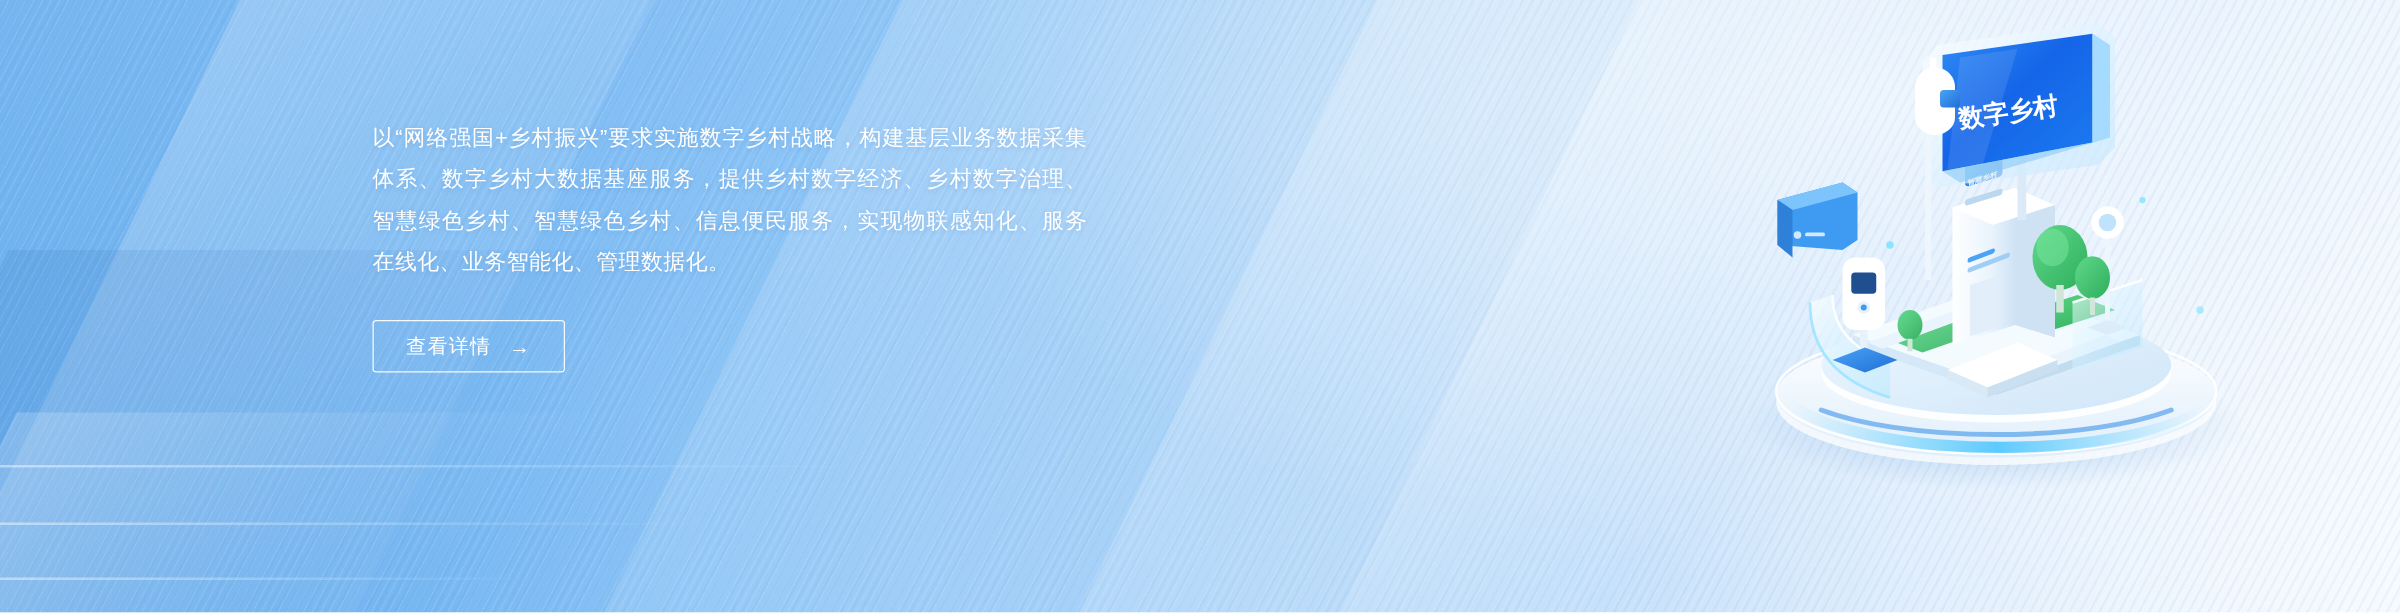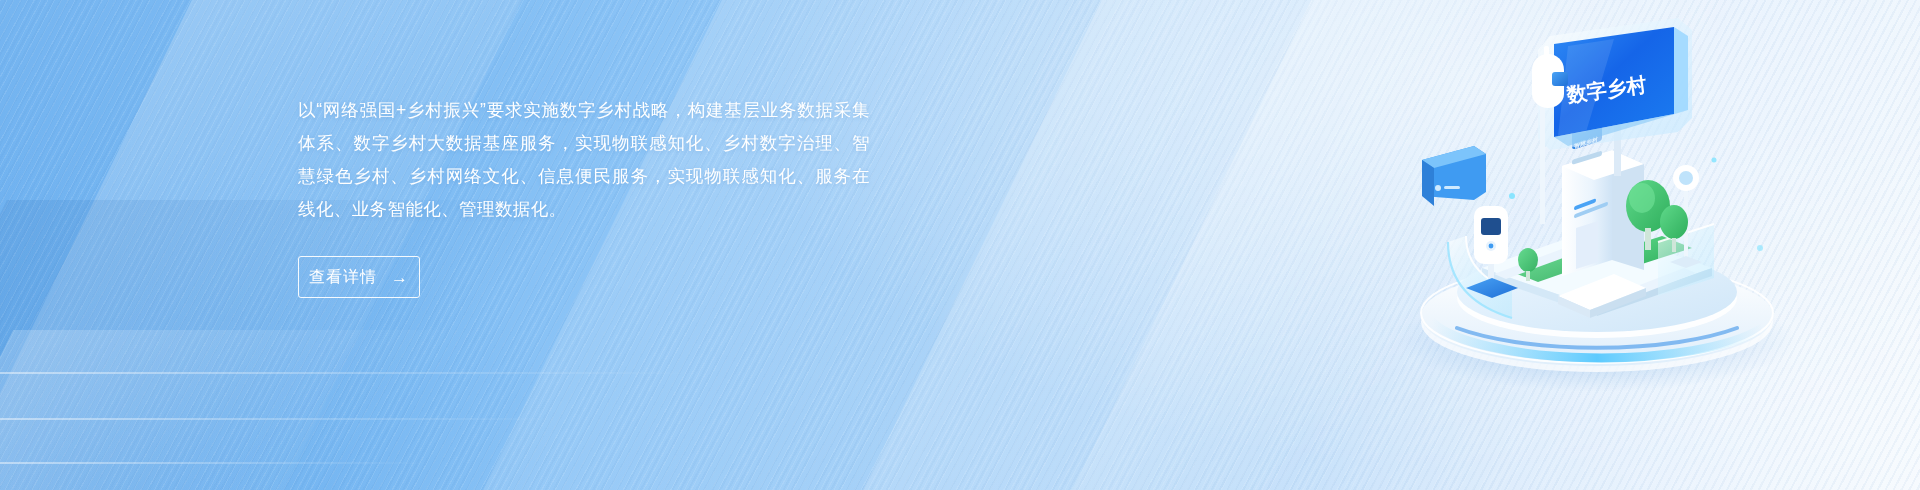--- a/index.html
+++ b/index.html
@@ -118,21 +118,21 @@
     width:572px;
     text-shadow:0 1px 4px rgba(30,90,160,.18);
   }
   .cta{
     display:inline-flex;
     align-items:center;
     justify-content:center;
     gap:14px;
     margin-top:30px;
     height:42px;
-    padding:0 10px;
+    padding:0 26px;
     border:1px solid rgba(255,255,255,.92);
     border-radius:3px;
     color:#ffffff;
     font-size:16px;
     letter-spacing:1px;
     background:transparent;
     cursor:pointer;
     text-decoration:none;
   }
   .cta .arrow{ display:inline-block; line-height:1; font-size:17px; }
@@ -174,21 +174,21 @@
   <div class="facet f5"></div>
   <div class="facet f6"></div>
   <div class="facet f7"></div>
 
   <div class="band" style="top:372px;width:700px"></div>
   <div class="band" style="top:418px;width:560px"></div>
   <div class="band" style="top:462px;width:430px"></div>
 
   <div class="content">
 
-    <p class="desc">以“网络强国+乡村振兴”要求实施数字乡村战略，构建基层业务数据采集体系、数字乡村大数据基座服务，实现物联感知化、乡村数字治理、智慧绿色乡村、乡村网络文化、信息便民服务，实现物联感知化、服务在线化、业务智能化、管理数据化。</p>
+    <p class="desc">以“网络强国+乡村振兴”要求实施数字乡村战略，构建基层业务数据采集体系、数字乡村大数据基座服务，提供乡村数字经济、乡村数字治理、智慧绿色乡村、智慧绿色乡村、信息便民服务，实现物联感知化、服务在线化、业务智能化、管理数据化。</p>
 
     <a class="cta" href="#">
       <span>查看详情</span>
       <span class="arrow">→</span>
     </a>
   </div>
 
   <div class="art">
     <svg viewBox="0 0 470 390" xmlns="http://www.w3.org/2000/svg">
       <defs>

